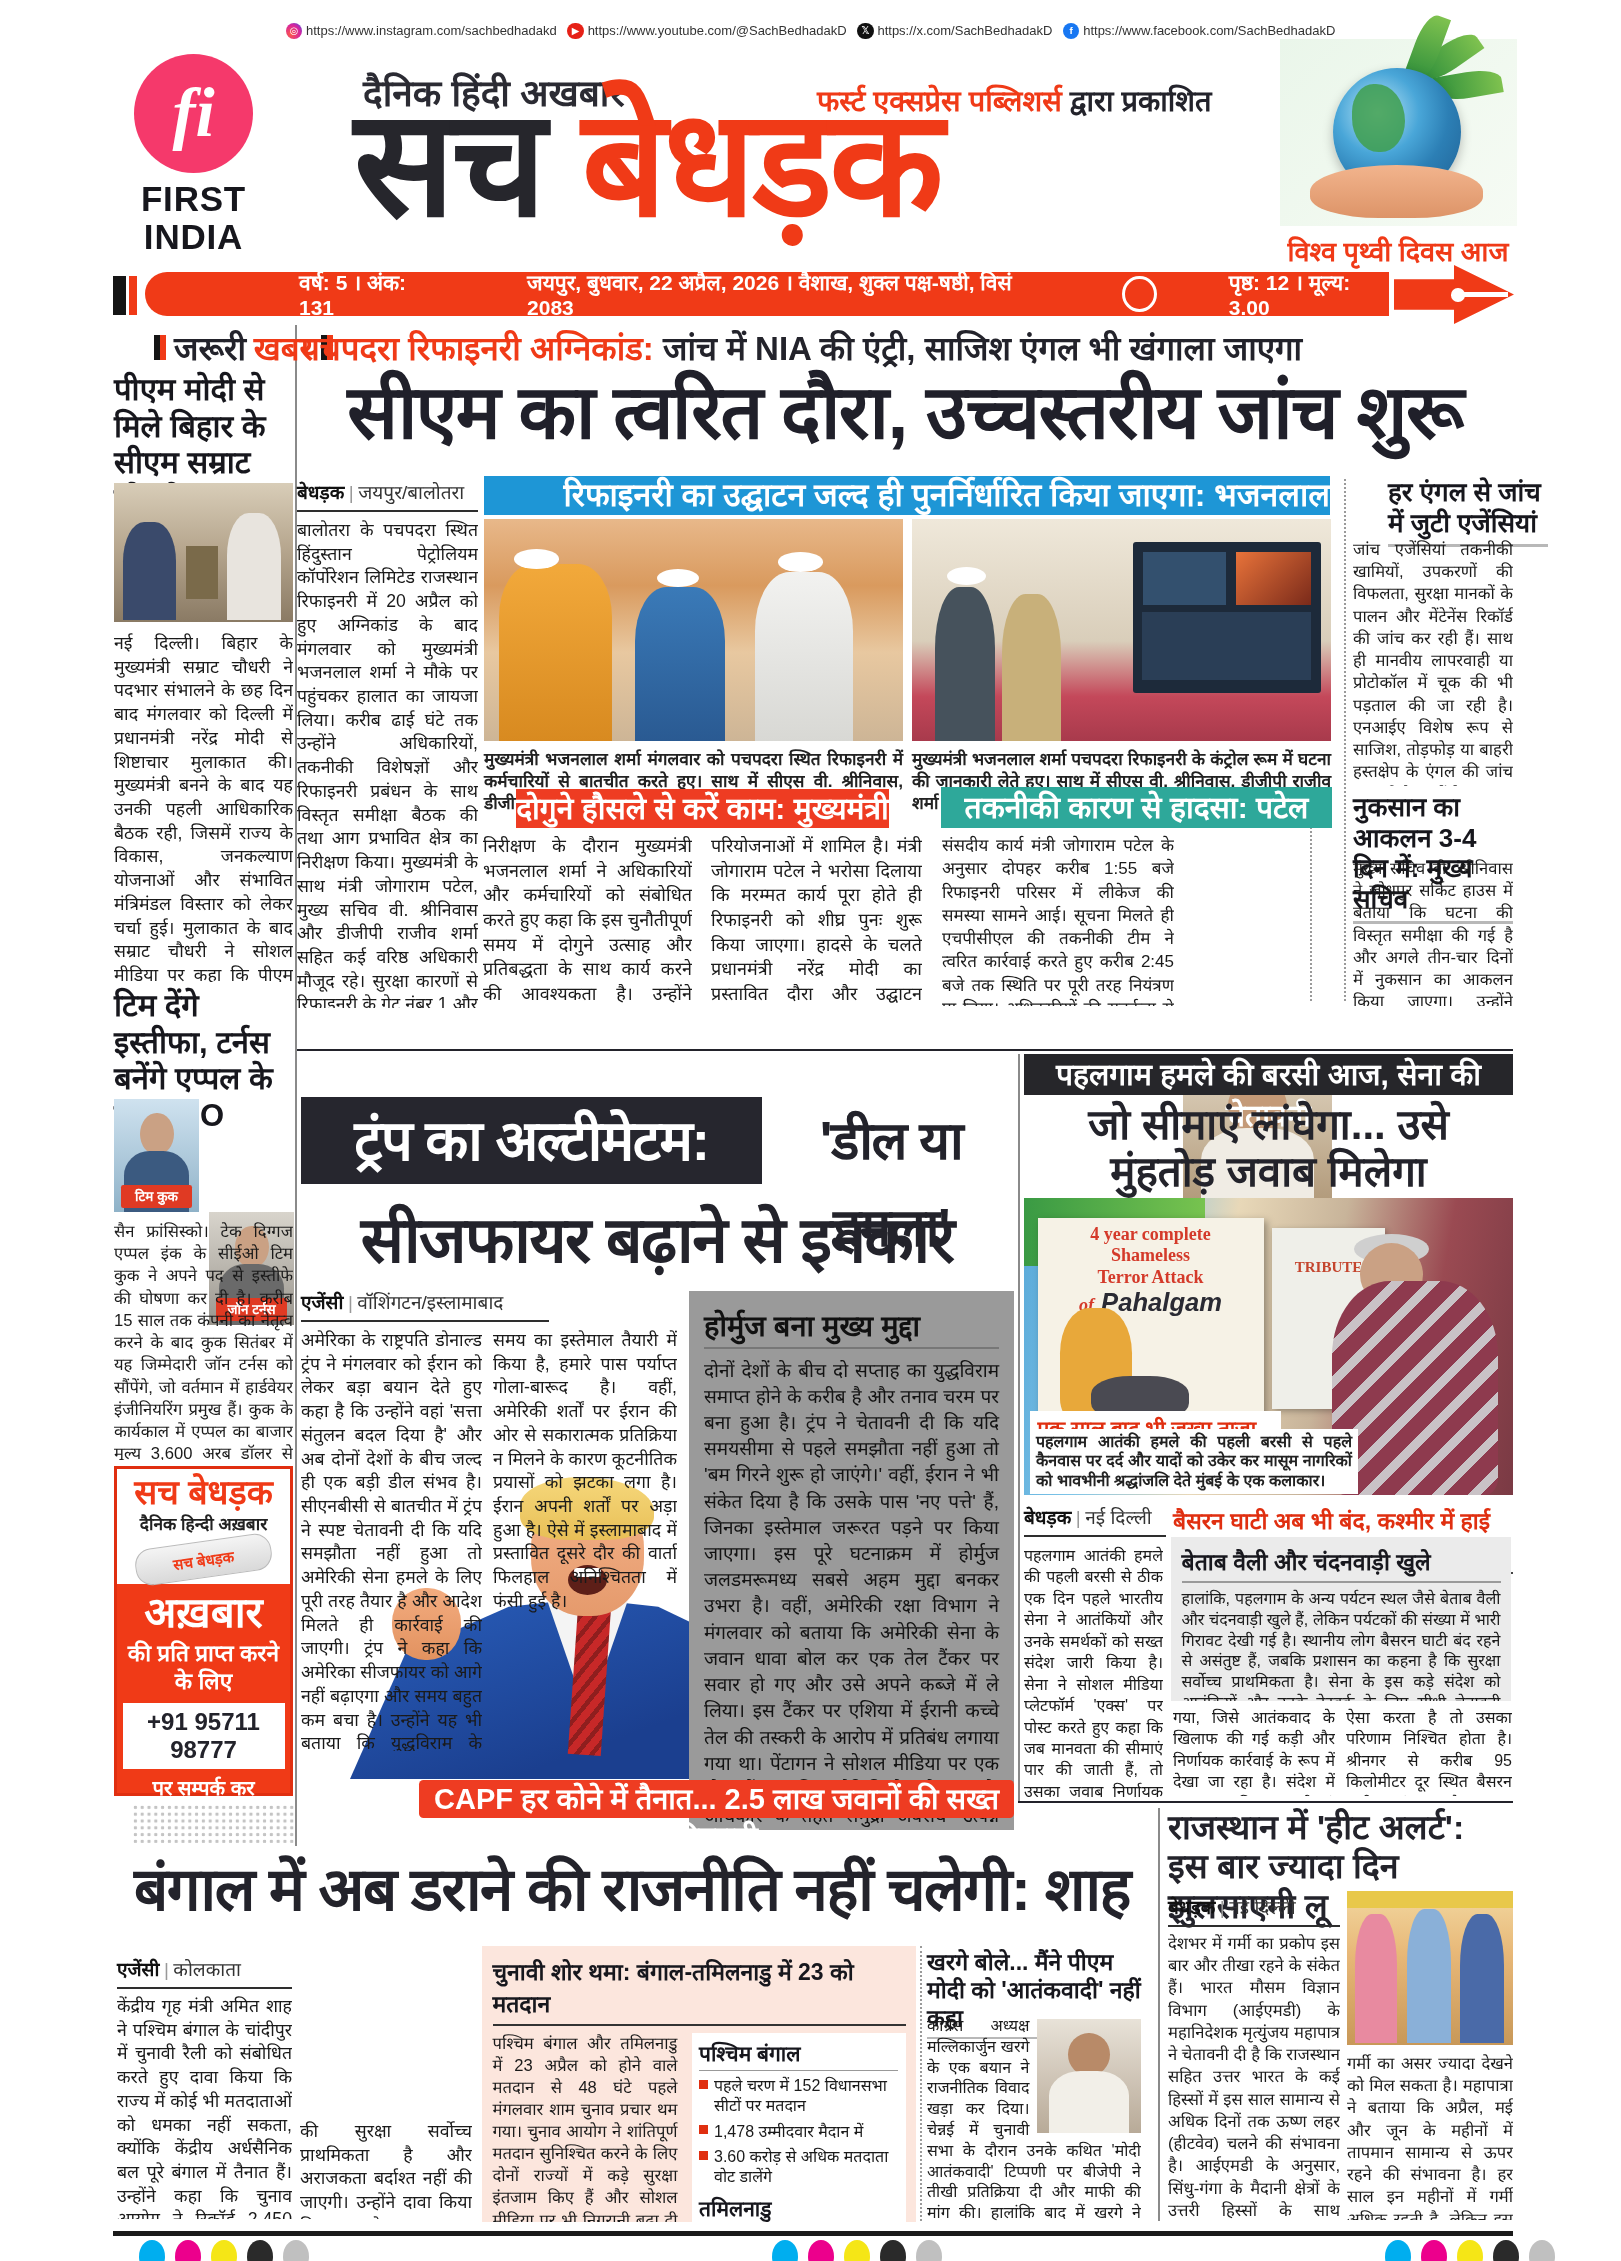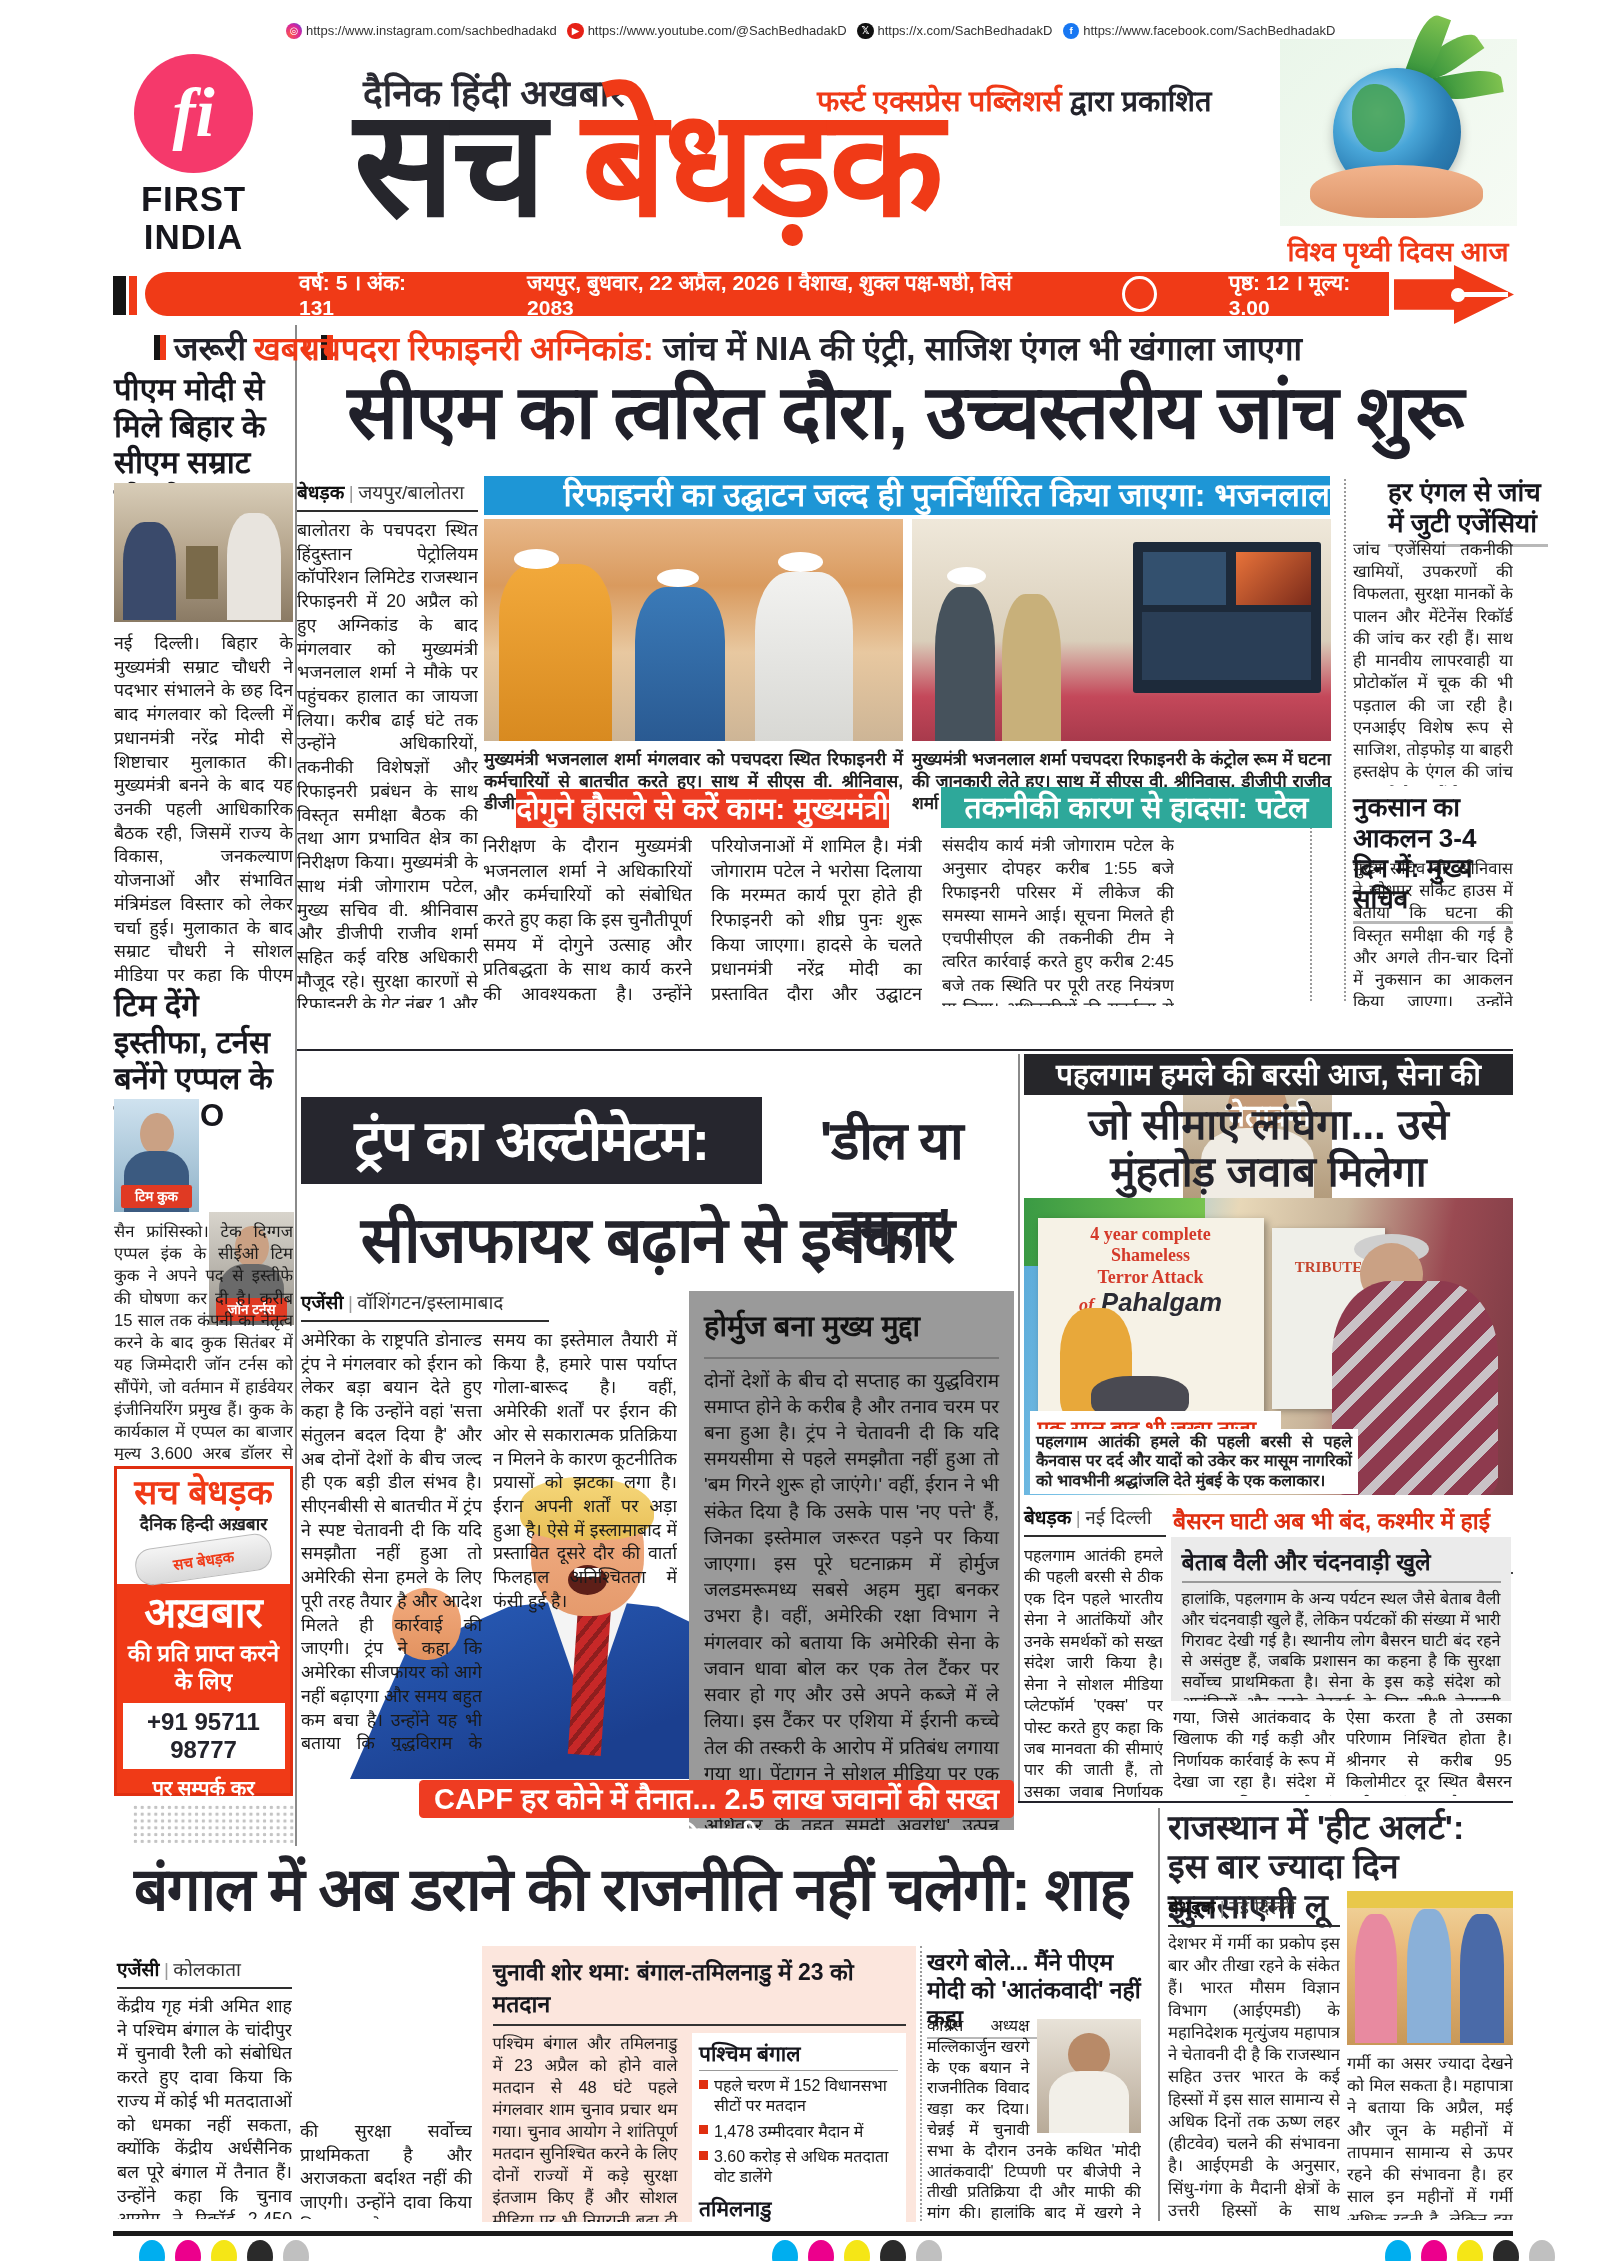--- a/index.html
+++ b/index.html
@@ -109,21 +109,21 @@
   .boxtext{font-size:18px;line-height:1.37;color:#1a1a1a;}
 
   
   .tr-kicker{left:300px;top:1060px;width:714px;text-align:center;font-size:32px;font-weight:900;color:#f03a17;}
   .tr-hbox{left:301px;top:1097px;width:461px;height:87px;background:#26262e;color:#fff;font-size:56px;
            font-weight:900;text-align:center;line-height:87px;letter-spacing:-1.5px;}
   .tr-hquote{left:769px;top:1097px;width:244px;height:87px;color:#23232b;font-size:53px;font-weight:900;
              text-align:center;line-height:87px;letter-spacing:-1.5px;}
   .tr-h2{left:300px;top:1194px;width:714px;text-align:center;font-size:64px;font-weight:900;color:#23232b;letter-spacing:-1.5px;}
   .graybox{left:689px;top:1291px;width:325px;height:539px;background:#9a9a9a;box-sizing:border-box;padding:13.5px 15px;}
-  .gb-title{font-size:29px;font-weight:900;color:#111;border-bottom:2.3px solid #777;padding-bottom:13px;}
+  .gb-title{font-size:29px;font-weight:900;color:#111;border-bottom:2.3px solid #777;padding-bottom:3px;}
   .gb-body{font-size:19px;line-height:1.38;color:#121212;margin-top:9px;}
   .capf{left:419px;top:1780px;width:595px;height:38px;background:#ee3c22;color:#fff;font-size:29px;
         font-weight:900;text-align:center;line-height:38px;border-radius:4.5px;}
 
   
   .trump-photo{left:320px;top:1484px;width:531px;height:295px;}
   .t-suit{position:absolute;left:30px;top:90px;width:467px;height:205px;background:linear-gradient(160deg,#2b62c0,#1b3f8f 70%);
           clip-path:polygon(0 100%,12% 38%,34% 16%,50% 12%,66% 16%,88% 40%,100% 100%);}
   .t-shirt{position:absolute;left:226px;top:113px;width:83px;height:120px;background:#f4f4f4;
            clip-path:polygon(0 0,100% 0,50% 100%);}

